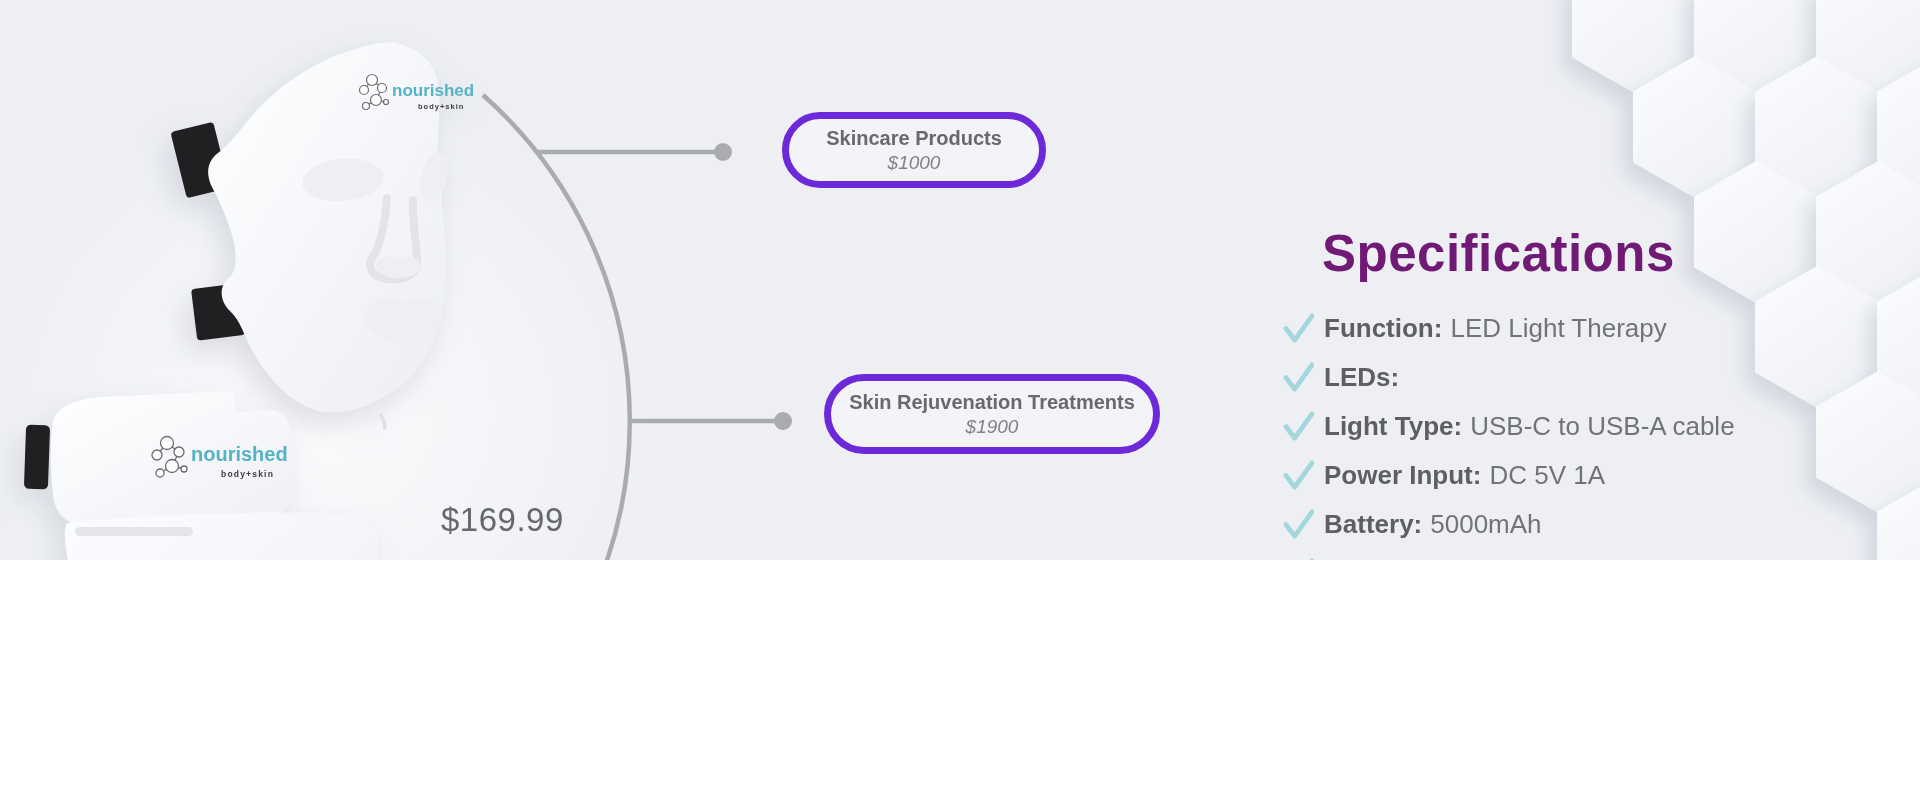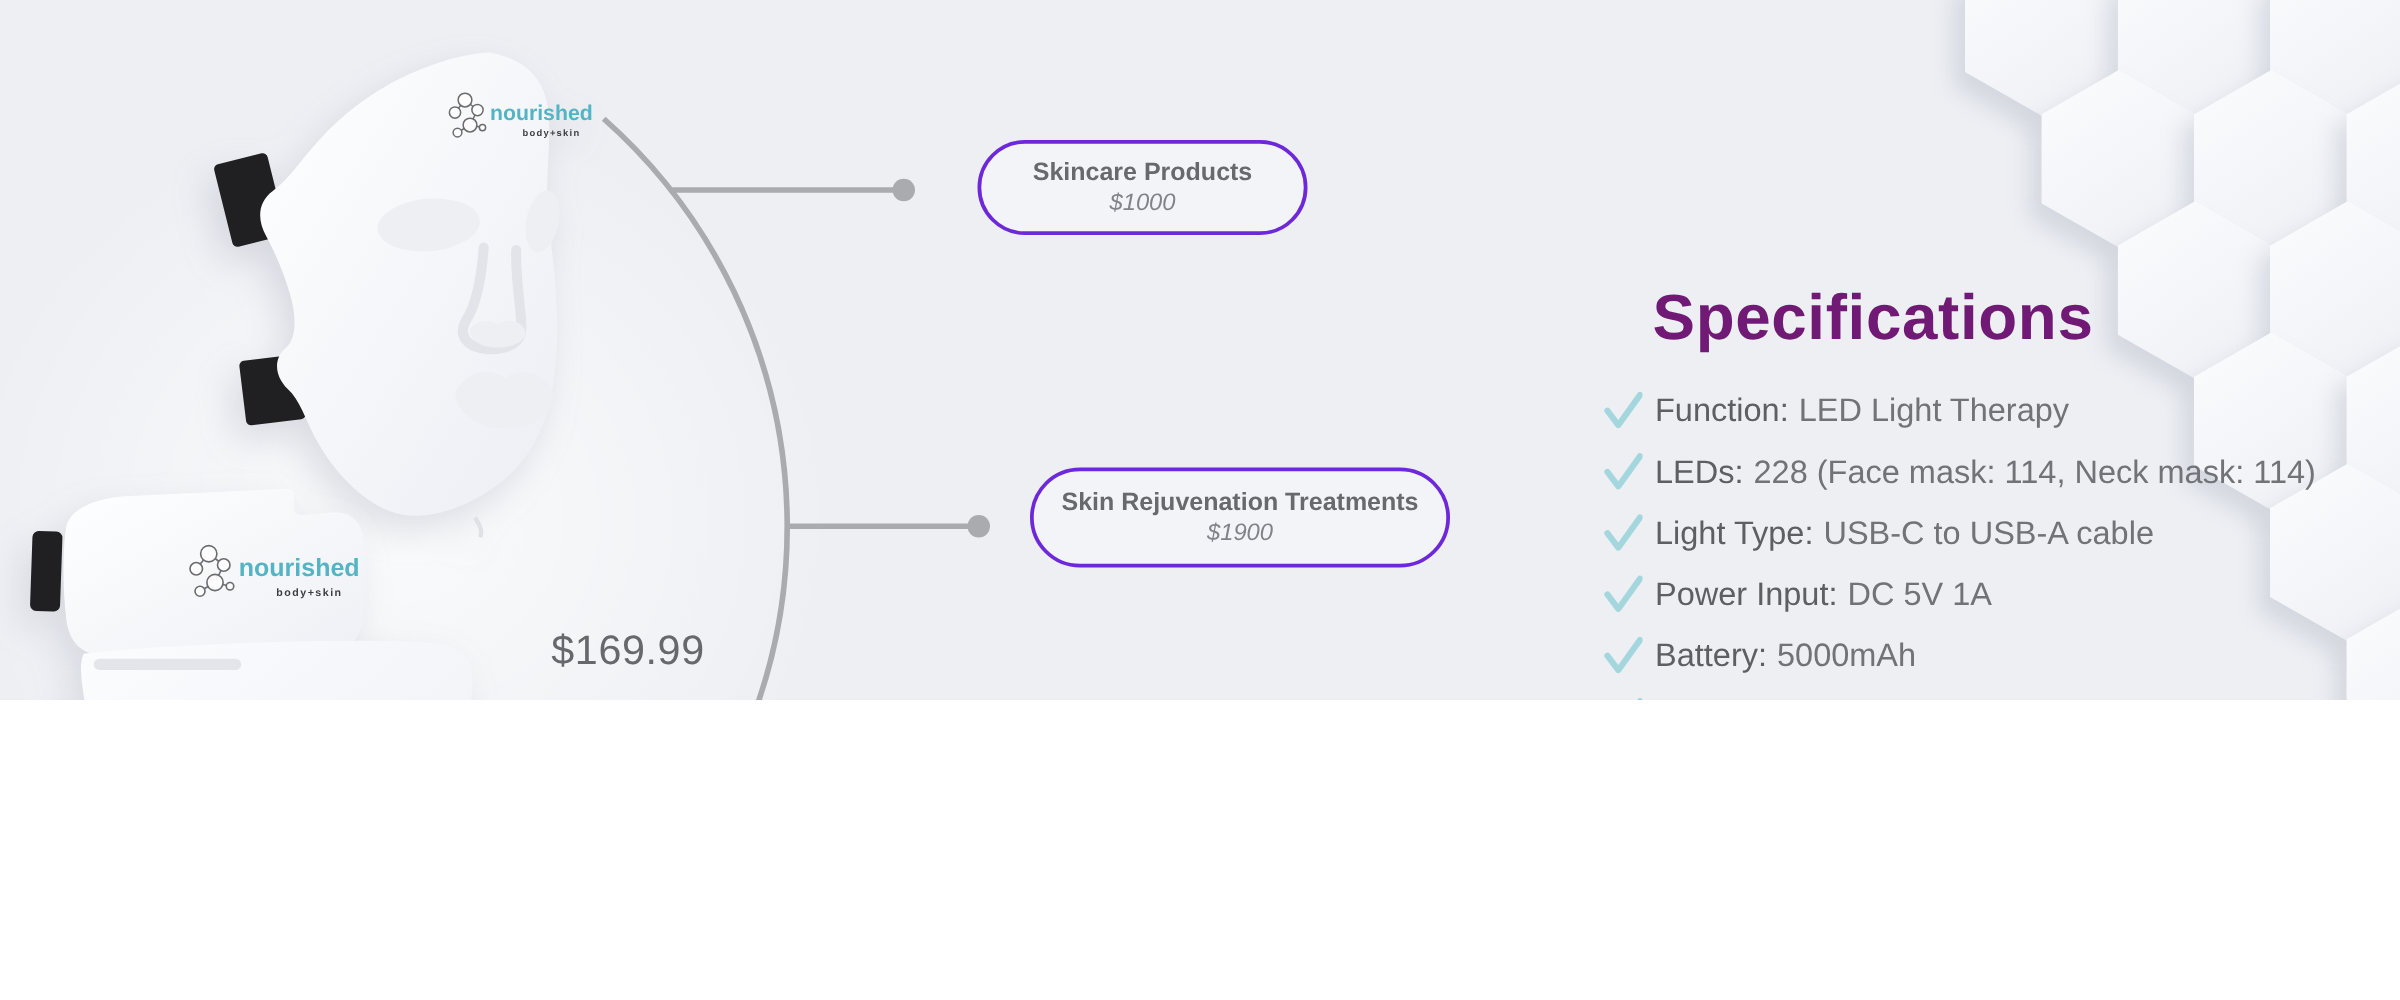--- a/index.html
+++ b/index.html
@@ -42,40 +42,40 @@
     background:linear-gradient(#b4b6bc,#9b9da4); }
 
   
   .price-tag {
     position:absolute; left:441px; top:501px;
     font-size:33px; font-weight:400; color:#66686c; letter-spacing:.5px;text-align:right;
   }
 
   
   .pill {
-    position:absolute; border:3px solid #6d28d9; border-radius:44px;
+    position:absolute; border:7px solid #6d28d9; border-radius:44px;
     background:#f3f4f8; display:flex; flex-direction:column;
     align-items:center; justify-content:center; text-align:center;
   }
   .pill-1 { left:782px; top:112px; width:264px; height:76px; }
   .pill-2 { left:824px; top:374px; width:336px; height:80px; }
   .pill-3 { left:787px; top:639px; width:257px; height:80px; }
   .pill .pill-label { font-size:20px; font-weight:700; color:#68696d; line-height:1.25; }
   .pill .pill-price { font-size:19px; font-style:italic; color:#828388; line-height:1.25; }
 
   
   .specs { position:absolute; left:1283px; top:224px; }
   .specs-title {
     font-size:51px; font-weight:700; color:#701a75;
     margin-left:39px; letter-spacing:.5px;
   }
   .specs-list { list-style:none; margin-top:21px; }
   .spec-row { display:flex; align-items:center; height:49px; }
   .check-icon { width:31px; height:31px; flex:0 0 31px; margin-right:10px; }
-  .spec-label { font-size:26px; font-weight:400; color:#5d5f62; margin-right:8px; white-space:nowrap; }
+  .spec-label { font-size:26px; font-weight:700; color:#5d5f62; margin-right:8px; white-space:nowrap; }
   .spec-value { font-size:26px; color:#717377; white-space:nowrap; }
 
   
   .logo-name { font-weight:700; fill:#54b4c4; }
   .logo-tagline { font-weight:700; fill:#3c3d40; }
 </style>
 </head>
 <body>
 
 <div class="stage">
@@ -248,21 +248,20 @@
           <path d="M3 16 L12 28 L30 3" fill="none" stroke="#a3d7dd" stroke-width="5" stroke-linecap="round" stroke-linejoin="round"></path>
           </svg>
         <span class="spec-label">Function:</span>
         <span class="spec-value">LED Light Therapy</span>
       </li>
       <li class="spec-row">
         <svg class="check-icon" viewBox="0 0 32 32">
           <path d="M3 16 L12 28 L30 3" fill="none" stroke="#a3d7dd" stroke-width="5" stroke-linecap="round" stroke-linejoin="round"></path>
           </svg>
         <span class="spec-label">LEDs:</span>
-        <span class="spec-value">228 (Face mask: 114, Neck mask: 114)</span>
       </li>
       <li class="spec-row">
         <svg class="check-icon" viewBox="0 0 32 32">
           <path d="M3 16 L12 28 L30 3" fill="none" stroke="#a3d7dd" stroke-width="5" stroke-linecap="round" stroke-linejoin="round"></path>
           </svg>
         <span class="spec-label">Light Type:</span>
         <span class="spec-value">USB-C to USB-A cable</span>
       </li>
       <li class="spec-row">
         <svg class="check-icon" viewBox="0 0 32 32">

